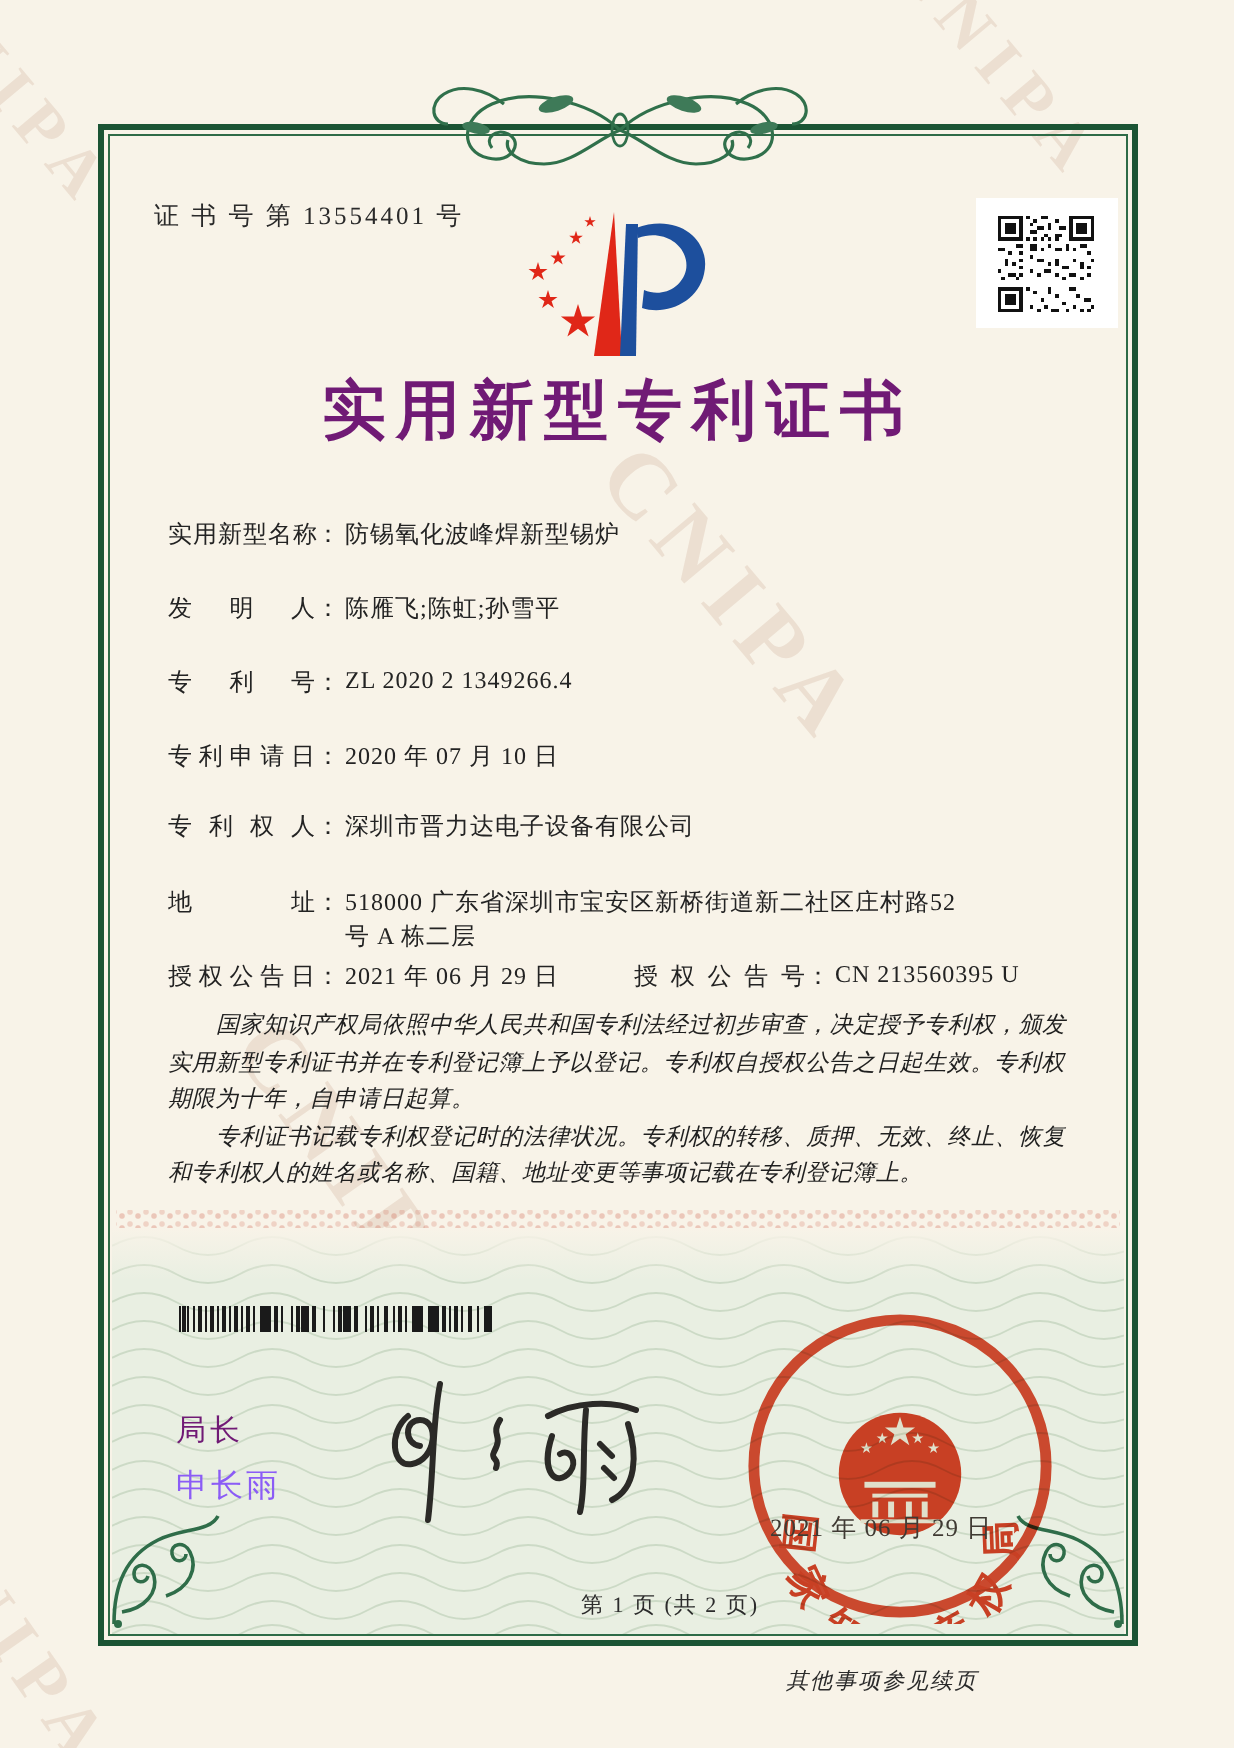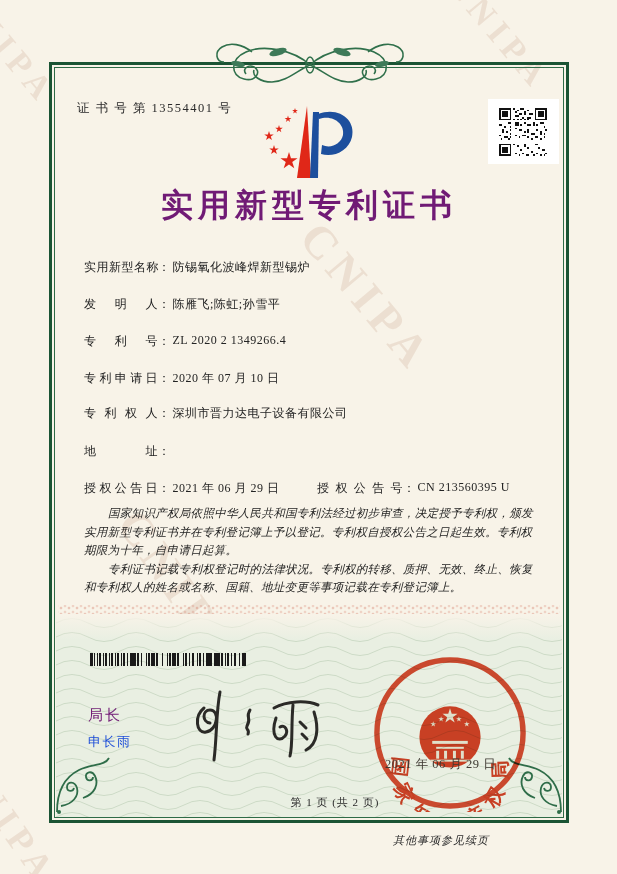--- a/index.html
+++ b/index.html
@@ -59,21 +59,21 @@
   .addr-val div { white-space:nowrap; }
 
   .paras { left:84px; top:504px; width:452px; font-size:11.5px;
     letter-spacing:.3px; line-height:18.5px; color:#1f1f1f;
     font-style:italic; }
   .paras p { text-indent:24px; }
 
   .barcode { left:88px; top:653px; width:158px; height:13px; }
 
   .director-title { left:88px; top:706px; font-size:15px; letter-spacing:2px; color:#701a75; }
-  .director-name  { left:88px; top:733px; font-size:13px; letter-spacing:1.5px; color:#1d4ed8; }
+  .director-name  { left:88px; top:733px; font-size:16px; letter-spacing:1.5px; color:#8b5cf6; }
   .signature { left:190px; top:686px; width:150px; height:80px; }
 
   .seal { left:371px; top:654px; width:158px; height:158px;
     mix-blend-mode:multiply; opacity:.95; }
   .seal-date { left:385px; top:756px; font-size:12.5px; letter-spacing:.5px;
     color:#3f3a33; font-weight:500; }
 
   .page-info { left:49px; top:795px; width:572px; text-align:center;
     font-size:11px; letter-spacing:1px; color:#2b2b2b; }
   .cont-note { left:69px; top:833px; width:420px; text-align:right;
@@ -273,21 +273,21 @@
 <div class="frow" style="top:333px">
   <span class="flabel">专 利 号</span><span class="fcolon">：</span><span class="fval">ZL 2020 2 1349266.4</span>
 </div>
 <div class="frow" style="top:370px">
   <span class="flabel">专利申请日</span><span class="fcolon">：</span><span class="fval">2020 年 07 月 10 日</span>
 </div>
 <div class="frow" style="top:405px">
   <span class="flabel">专 利 权 人</span><span class="fcolon">：</span><span class="fval">深圳市晋力达电子设备有限公司</span>
 </div>
 <div class="frow" style="top:443px">
-  <span class="flabel">地 址</span><span class="fcolon">：</span>
+  <span class="flabel">地 址</span><span class="fcolon">：</span><span class="addr-val"><div>518000 广东省深圳市宝安区新桥街道新二社区庄村路52</div><div>号 A 栋二层</div></span>
 </div>
 <div class="frow" style="top:480px">
   <span class="flabel">授权公告日</span><span class="fcolon">：</span><span class="fval">2021 年 06 月 29 日</span>
 </div>
 <div class="frow" style="top:480px; left:317px">
   <span class="flabel" style="width:86px">授权公告号</span><span class="fcolon">：</span><span class="fval">CN 213560395 U</span>
 </div>
 
 <div class="abs paras">
   <p>国家知识产权局依照中华人民共和国专利法经过初步审查，决定授予专利权，颁发实用新型专利证书并在专利登记簿上予以登记。专利权自授权公告之日起生效。专利权期限为十年，自申请日起算。</p>

